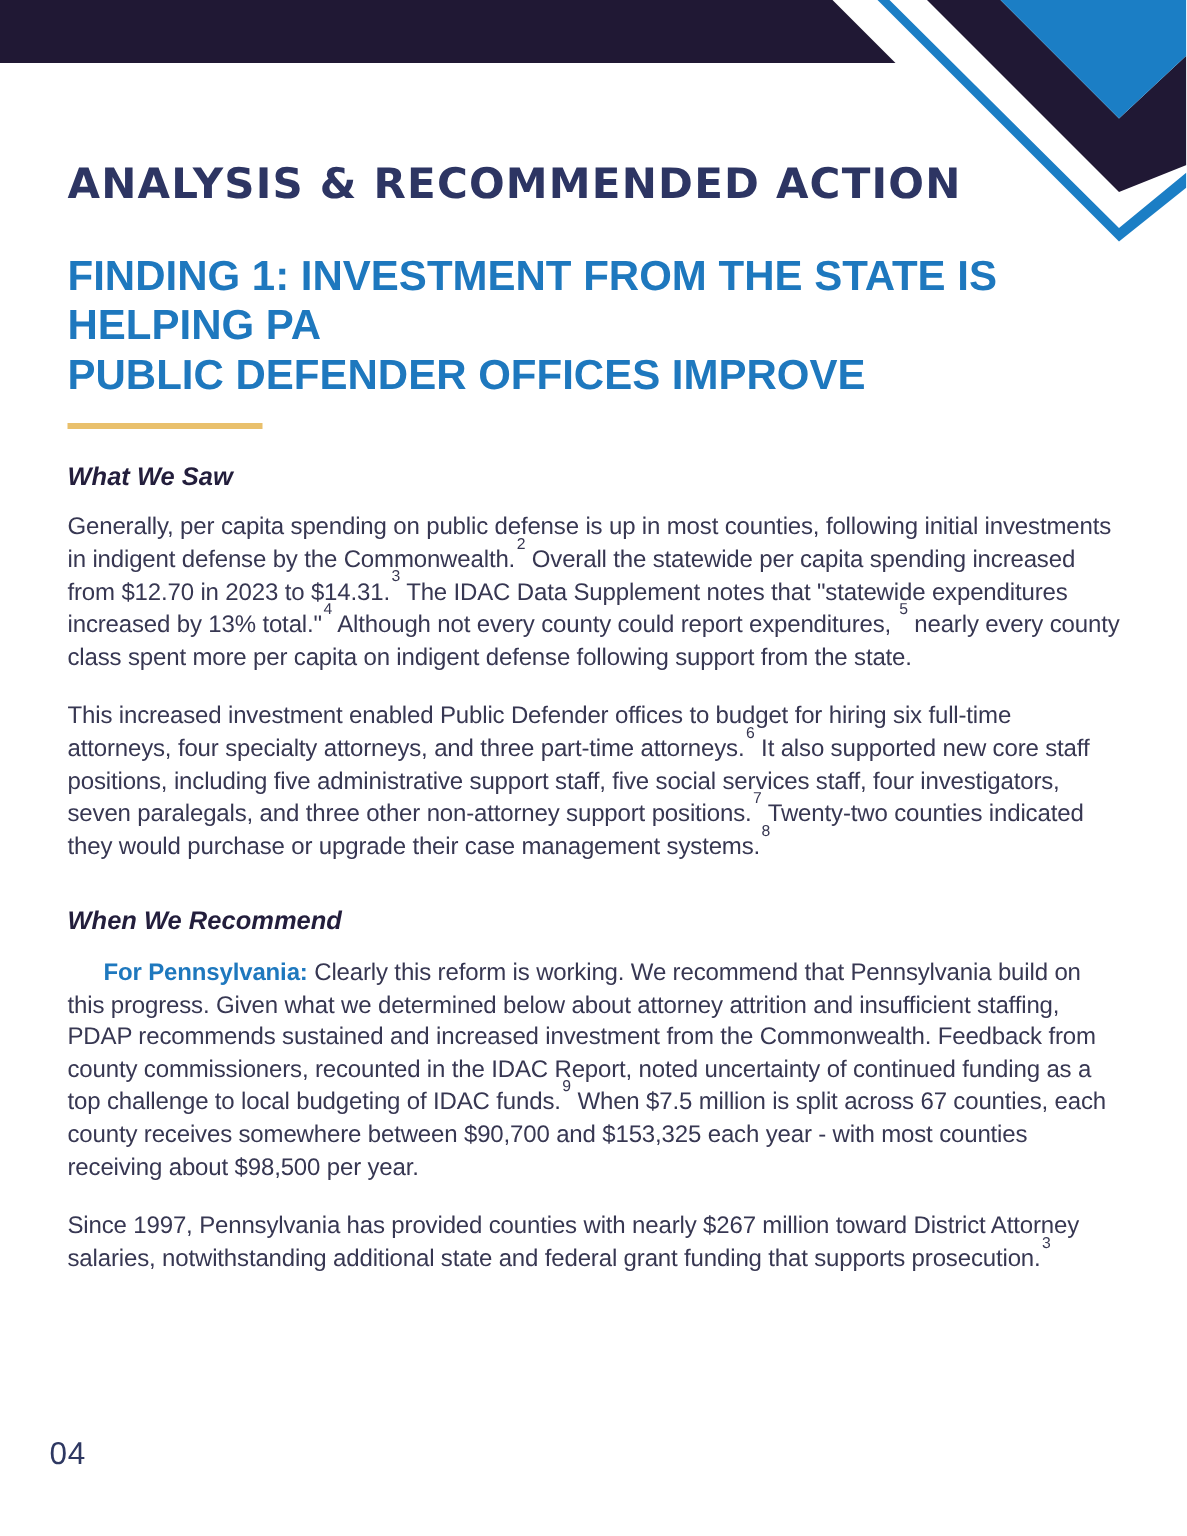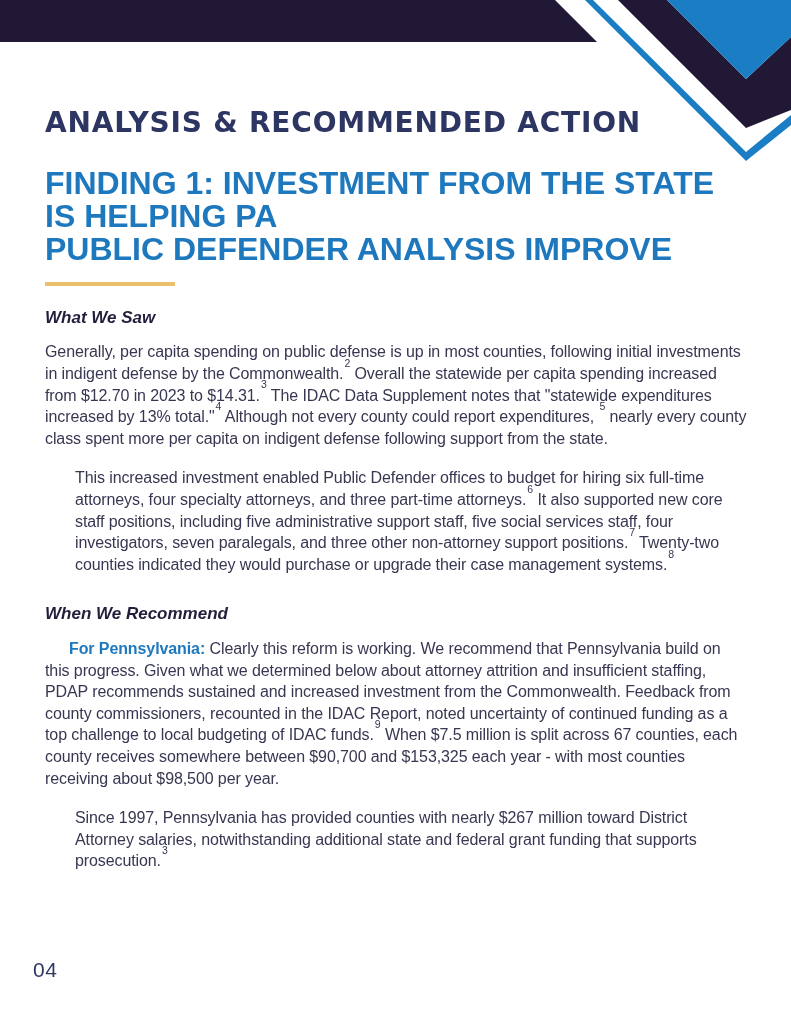--- a/index.html
+++ b/index.html
@@ -24,21 +24,21 @@
     margin-top:108px;
     font-family:"DejaVu Sans", sans-serif;
     font-size:28px;
     font-weight:bold;
     letter-spacing:0.8px;
     line-height:1.1;
     color:#2d3563;
   }
   .finding-heading {
     margin-top:28px;
-    font-size:32px;
+    font-size:28px;
     font-weight:bold;
     line-height:33px;
     color:#1e78be;
   }
   .finding-heading span { display:block; }
   .gold-divider {
     margin-top:16px;
     width:130px; height:4px;
     background:#e9c06c;
   }
@@ -51,21 +51,21 @@
   }
   .subhead.saw { margin-top:23px; }
   .subhead.recommend { margin-top:30px; }
   .body-para {
     font-size:16px;
     line-height:21.6px;
     color:#373752;
     letter-spacing:-0.1px;
   }
   .body-para.first { margin-top:14px; }
-  .body-para.follow { margin-top:18px;margin-left:30px; }
+  .body-para.follow { margin-top:18px; }
   .body-para sup {
     font-size:10.5px;
     line-height:0;
     position:relative;
     top:-6px;
     margin-left:1px;
   }
   .blue-bold { color:#1e78be; font-weight:bold;margin-left:24px; }
   .page-number {
     position:absolute; left:33px; top:958px;
@@ -85,21 +85,21 @@
     <path d="M618,0 L746,128 L791,110 L791,37 L746,79 L667,0 Z" fill="#201834"></path>
     <path d="M667,0 L746,79 L791,37 L791,0 Z" fill="#1b7ec5"></path>
   </svg>
 
   <div class="content">
 
     <h1 class="section-title">ANALYSIS &amp; RECOMMENDED ACTION</h1>
 
     <h2 class="finding-heading">
       <span>FINDING 1: INVESTMENT FROM THE STATE IS HELPING PA</span>
-      <span>PUBLIC DEFENDER ANALYSIS IMPROVE</span>
+      <span>PUBLIC DEFENDER OFFICES IMPROVE</span>
     </h2>
 
     <div class="gold-divider"></div>
 
     <h3 class="subhead saw">What We Saw</h3>
 
     <p class="body-para first"><span>Generally, per capita spending on public defense is up in most counties, following initial investments in indigent defense by the Commonwealth.</span><sup>2</sup><span> Overall the statewide per capita spending increased from $12.70 in 2023 to $14.31.</span><sup>3</sup><span> The IDAC Data Supplement notes that "statewide expenditures increased by 13% total."</span><sup>4</sup><span> Although not every county could report expenditures, </span><sup>5</sup><span> nearly every county class spent more per capita on indigent defense following support from the state.</span></p>
 
     <p class="body-para follow"><span>This increased investment enabled Public Defender offices to budget for hiring six full-time attorneys, four specialty attorneys, and three part-time attorneys.</span><sup>6</sup><span> It also supported new core staff positions, including five administrative support staff, five social services staff, four investigators, seven paralegals, and three other non-attorney support positions.</span><sup>7</sup><span>  Twenty-two counties indicated they would purchase or upgrade their case management systems.</span><sup>8</sup></p>
 

